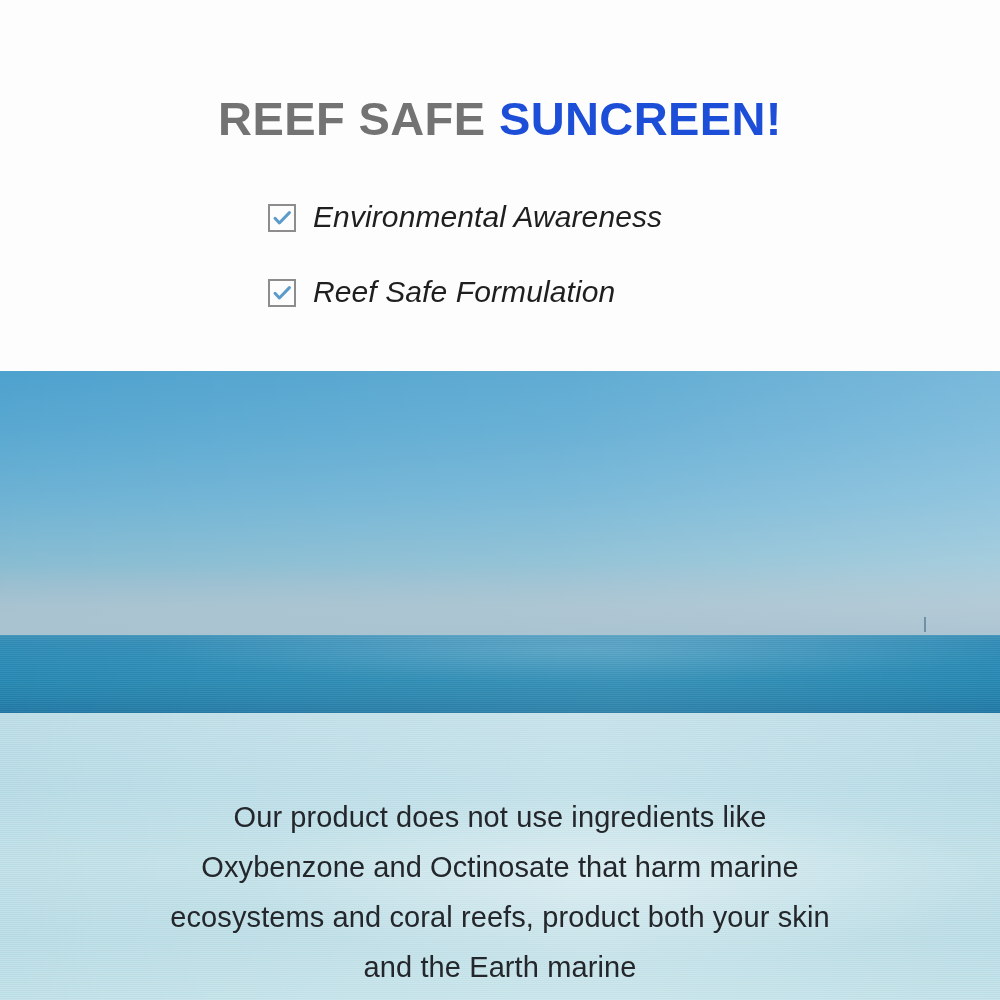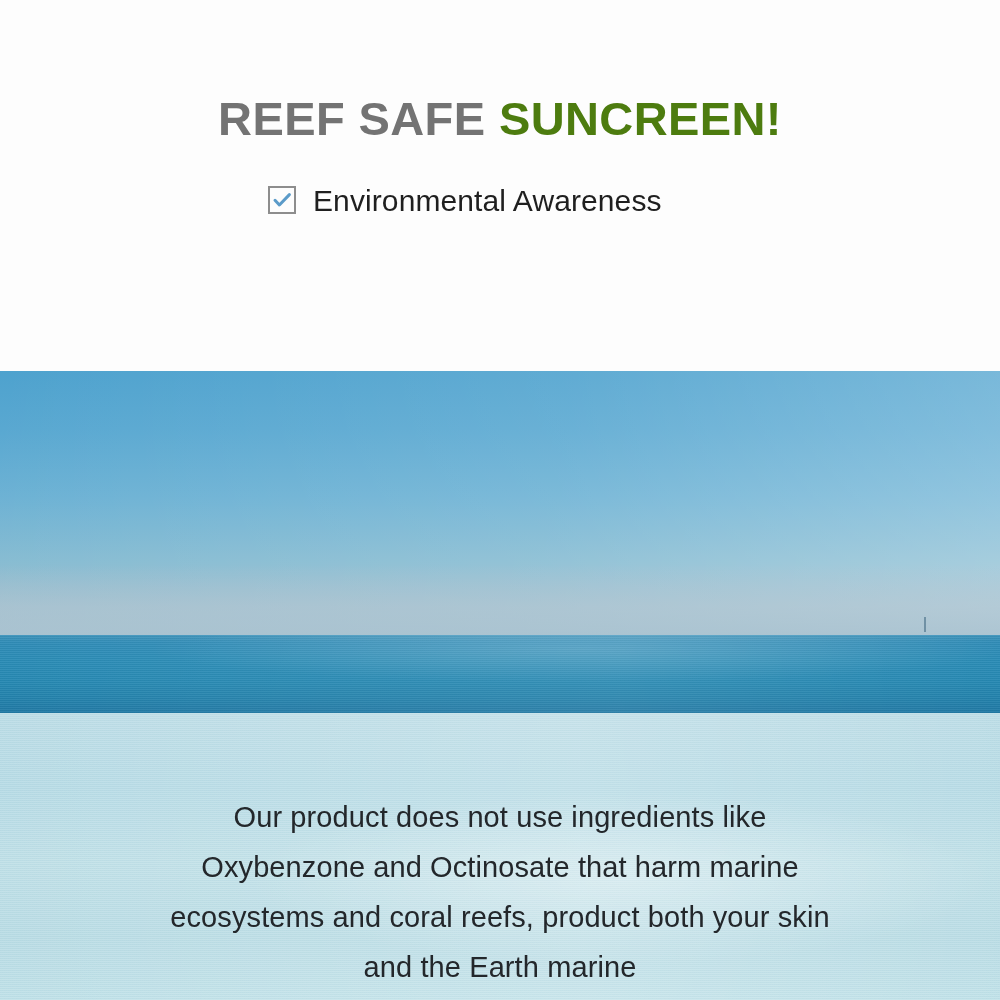--- a/index.html
+++ b/index.html
@@ -37,36 +37,37 @@
     top: 62px;
     width: 1000px;
     text-align: center;
     font-size: 47px;
     font-weight: bold;
     letter-spacing: 0.4px;
     line-height: 1.1;
     white-space: nowrap;
   }
   .headline .hl-accent { color: #737373; }
-  .headline .hl-main   { color: #4d7c0f; }
+  .headline .hl-main   { color: #1d4ed8; }
 
   
   .checklist {
     position: absolute;
     left: 0;
     top: 186px;
     width: 1000px;
   }
   .check-row {
     display: flex;
-    align-items: flex-start;
+    align-items: flex-end;
     justify-content: flex-start;
     padding-left: 268px;
     height: 46px;
     margin-bottom: 29px;
+    font-style: italic;
   }
   .checkbox {
     flex: 0 0 auto;
     width: 28px;
     height: 28px;
     box-sizing: border-box;
     border: 2px solid #8d8d8d;
     background: #fdfdfd;
     position: relative;
     margin-right: 17px;
@@ -230,20 +231,28 @@
 
       <div class="check-row">
         <span class="checkbox">
           <svg width="20" height="20" viewBox="0 0 20 20" aria-hidden="true">
             <path d="M3 10.3 L7.4 15 L17.4 4.6" fill="none" stroke="#5b9bc9" stroke-width="3" stroke-linecap="round" stroke-linejoin="round"></path>
           </svg>
         </span>
         <span class="check-label">Environmental Awareness</span>
       </div>
 
+      <div class="check-row">
+        <span class="checkbox">
+          <svg width="20" height="20" viewBox="0 0 20 20" aria-hidden="true">
+            <path d="M3 10.3 L7.4 15 L17.4 4.6" fill="none" stroke="#5b9bc9" stroke-width="3" stroke-linecap="round" stroke-linejoin="round"></path>
+          </svg>
+        </span>
+        <span class="check-label">Reef Safe Formulation</span>
+      </div>
 
     </div>
   </div>
 
   <div class="photo">
     <div class="sky">
       <div class="sky-haze"></div>
       <div class="boat"></div>
     </div>
     <div class="ocean">

